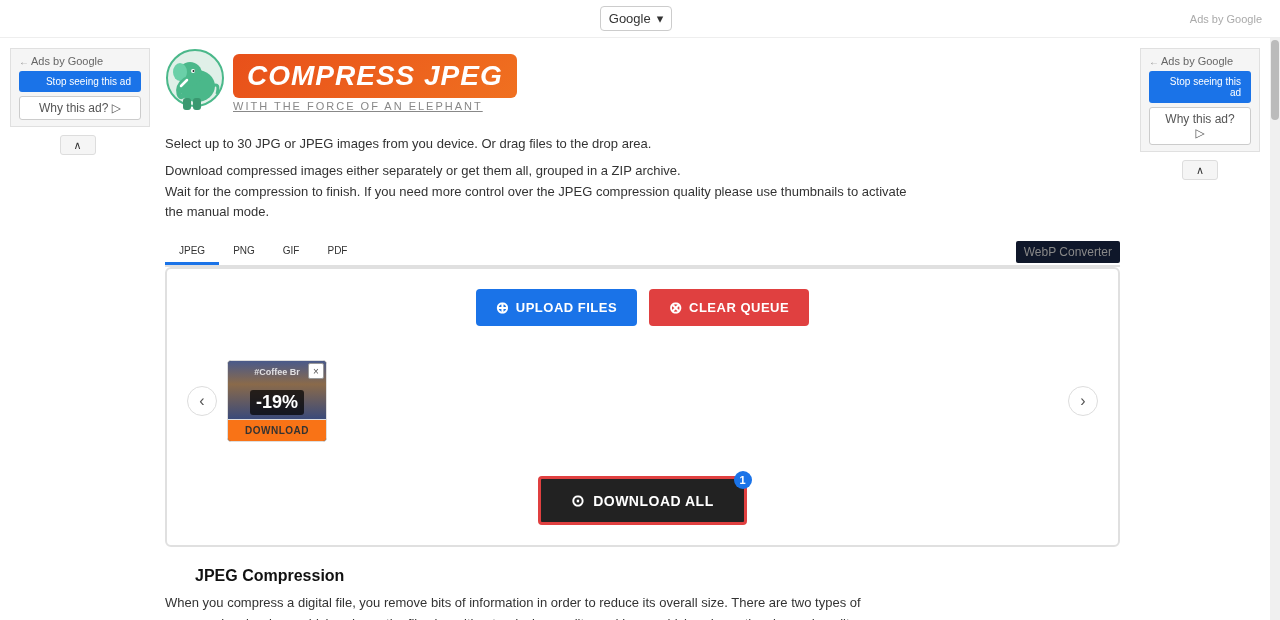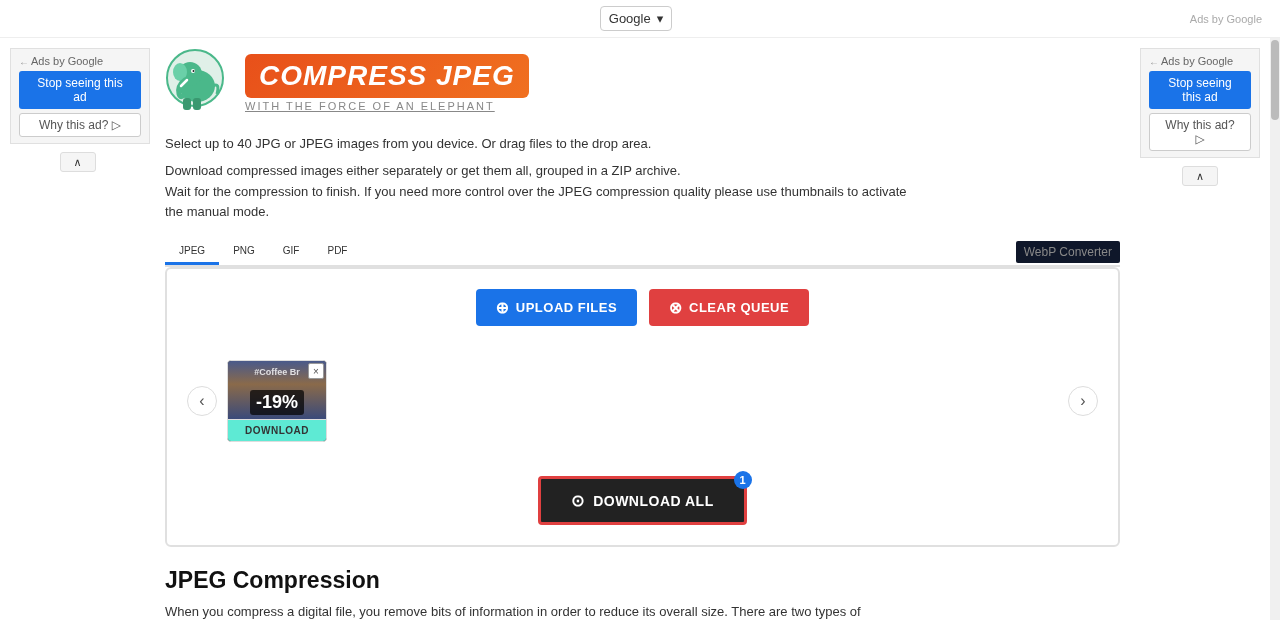--- a/index.html
+++ b/index.html
@@ -44,23 +44,24 @@
       gap: 2px;
     }
 
     .ad-stop-btn {
       background: #1a73e8;
       color: #fff;
       border: none;
       border-radius: 3px;
       padding: 5px 10px;
       cursor: pointer;
-      font-size: 12px;
+      font-size: 10px;
       width: 100%;
       margin-bottom: 4px;
+      text-align: right;
     }
 
     .ad-why-btn {
       background: #fff;
       color: #555;
       border: 1px solid #ccc;
       border-radius: 3px;
       padding: 4px 10px;
       cursor: pointer;
       font-size: 12px;
@@ -110,21 +111,21 @@
     .site-header {
       display: flex;
       align-items: center;
       padding: 10px 0 12px 0;
       gap: 12px;
     }
 
     .logo-container {
       display: flex;
       align-items: center;
-      gap: 20px;
+      gap: 8px;
     }
 
     .logo-elephant {
       width: 60px;
       height: 70px;
     }
 
     .logo-title {
       background: linear-gradient(135deg, #e8501a, #f07020);
       color: #fff;
@@ -323,21 +324,21 @@
     .compression-badge {
       background: rgba(0,0,0,0.7);
       color: #fff;
       font-size: 18px;
       font-weight: 700;
       padding: 2px 6px;
       border-radius: 3px;
     }
 
     .image-card-download-btn {
-      background: #5eead4;
+      background: #f97316;
       border: none;
       border-top: 1px solid #ddd;
       width: 100%;
       padding: 5px 0;
       font-size: 10px;
       font-weight: 700;
       cursor: pointer;
       letter-spacing: 0.5px;
       color: #333;
     }
@@ -380,24 +381,25 @@
       justify-content: center;
       font-weight: 700;
     }
 
     
     .bottom-section {
       padding: 20px 0 10px 0;
     }
 
     .bottom-title {
-      font-size: 23px;
+      font-size: 16px;
       font-weight: 700;
       color: #111;
       margin-bottom: 8px;
+      margin-left: 30px;
     }
 
     .bottom-text {
       font-size: 13px;
       line-height: 1.6;
       color: #333;
       max-width: 750px;
     }
 
     
@@ -498,21 +500,21 @@
             <path d="M48 38 Q55 34 52 46" stroke="#4ab88a" stroke-width="3" fill="none"></path>
           </svg>
           <div>
             <div class="logo-title">COMPRESS JPEG</div>
             <div class="logo-subtitle">WITH THE FORCE OF AN ELEPHANT</div>
           </div>
         </div>
       </div>
 
       <div class="description-text">
-        <p>Select up to 40 JPG or JPEG images from you device. Or drag files to the drop area.</p>
+        <p>Select up to 30 JPG or JPEG images from you device. Or drag files to the drop area.</p>
         <p style="margin-top:6px;">Download compressed images either separately or get them all, grouped in a ZIP archive.</p>
         <p>Wait for the compression to finish. If you need more control over the JPEG compression quality please use thumbnails to activate the manual mode.</p>
       </div>
 
       <div class="format-tabs">
         <div class="format-tabs-left">
           <div class="format-tab active">JPEG</div>
           <div class="format-tab">PNG</div>
           <div class="format-tab">GIF</div>
           <div class="format-tab">PDF</div>

